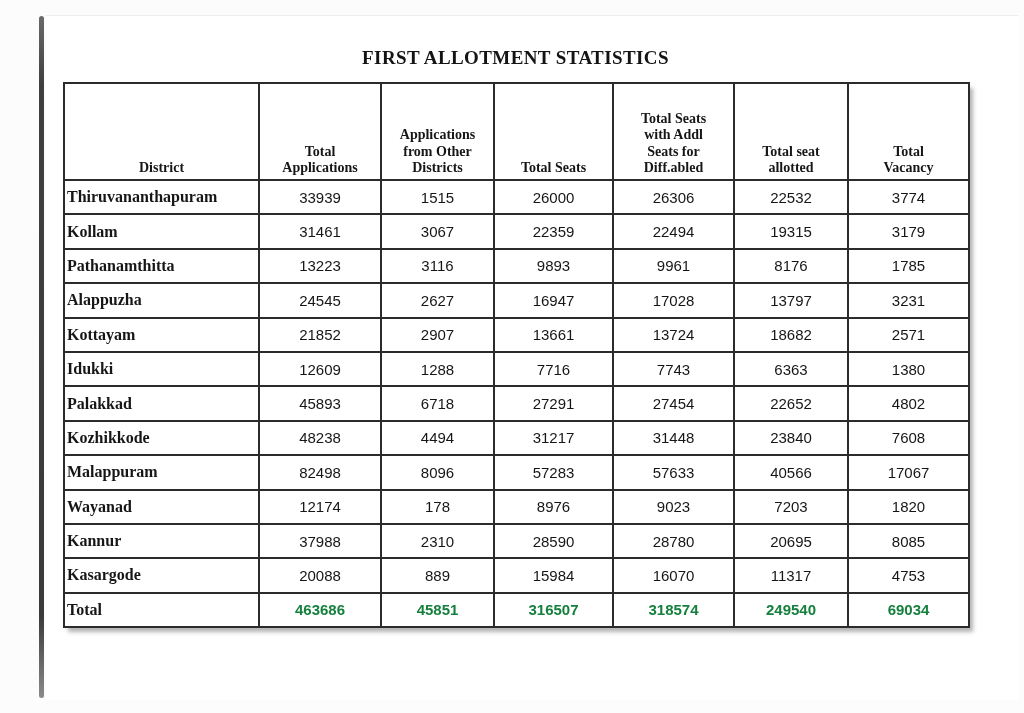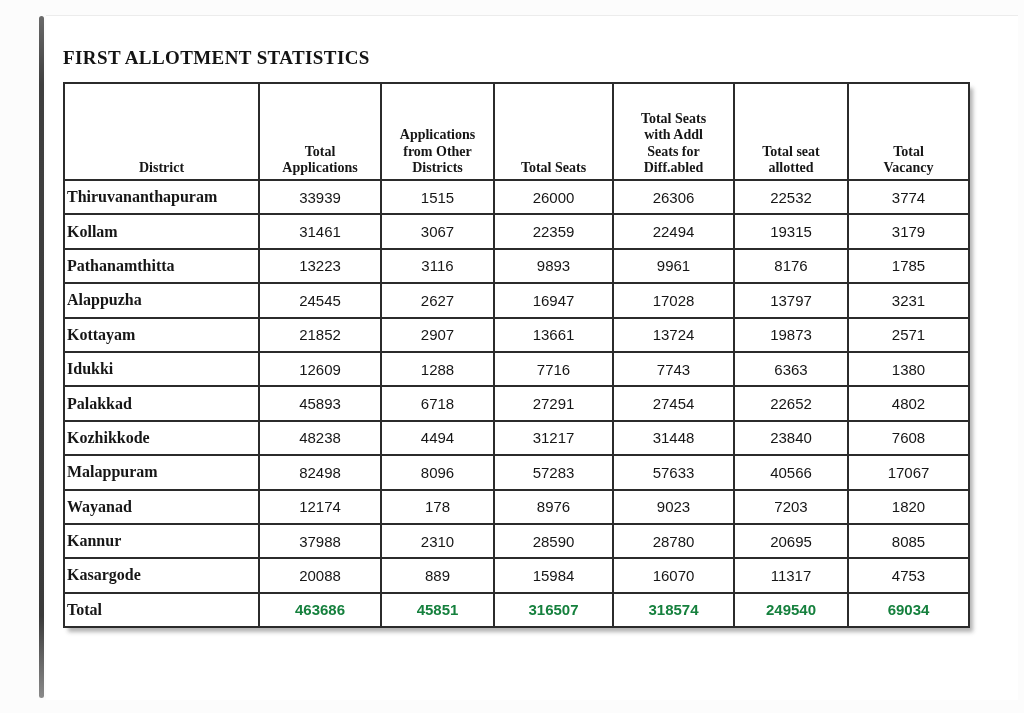--- a/index.html
+++ b/index.html
@@ -36,20 +36,21 @@
     height: 682px;
     background: linear-gradient(to bottom, #6a6a6a 0%, #3f3f3f 10%, #3a3a3a 88%, #8a8a8a 100%);
     border-radius: 3px;
     filter: blur(0.7px);
   }
   .doc-title {
     position: absolute;
     top: 47px;
     left: 63px;
     width: 905px;
+    text-align: center;
     font-weight: bold;
     font-size: 19px;
     line-height: 21px;
     letter-spacing: 0.4px;
     color: #141414;
   }
   table.stats {
     position: absolute;
     left: 63px;
     top: 82px;
@@ -188,21 +189,21 @@
           <td class="num">17028</td>
           <td class="num">13797</td>
           <td class="num">3231</td>
         </tr>
         <tr>
           <td class="district">Kottayam</td>
           <td class="num">21852</td>
           <td class="num">2907</td>
           <td class="num">13661</td>
           <td class="num">13724</td>
-          <td class="num">19873</td>
+          <td class="num">18682</td>
           <td class="num">2571</td>
         </tr>
         <tr>
           <td class="district">Idukki</td>
           <td class="num">12609</td>
           <td class="num">1288</td>
           <td class="num">7716</td>
           <td class="num">7743</td>
           <td class="num">6363</td>
           <td class="num">1380</td>

